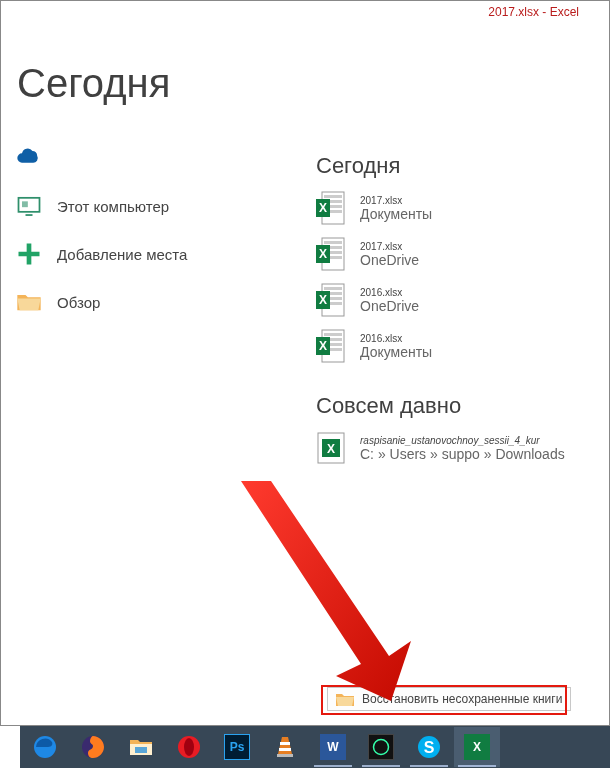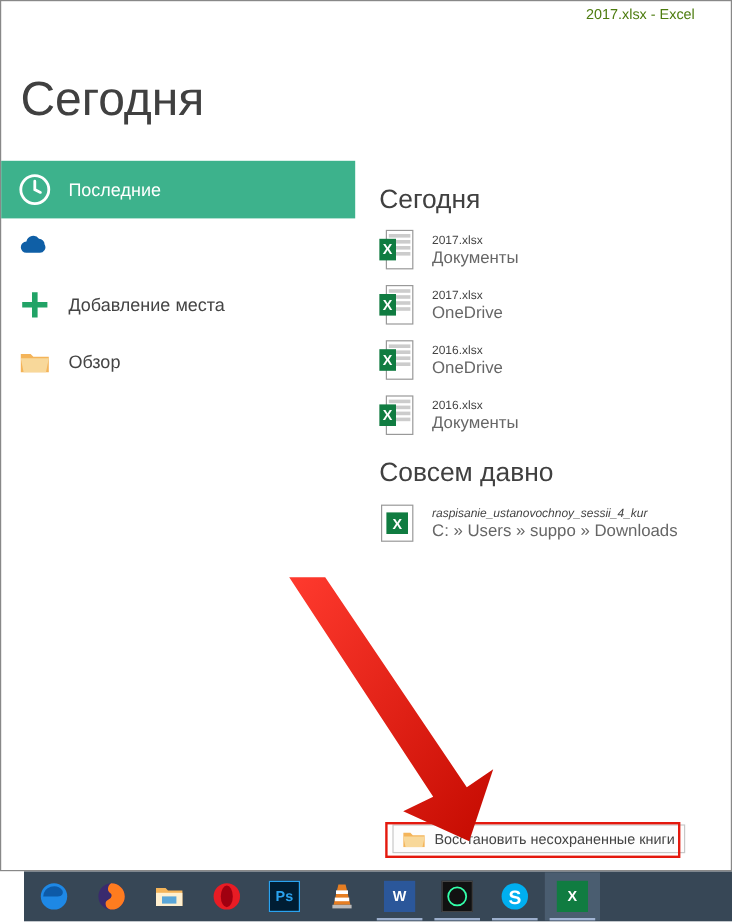--- a/index.html
+++ b/index.html
@@ -14,21 +14,21 @@
   .window {
     border: 1px solid #888;
     width: 610px;
     height: 726px;
     background: #fff;
     position: relative;
   }
   .titlebar {
     text-align: right;
     font-size: 12px;
-    color: #4d7c0f;
+    color: #b91c1c;
     padding: 4px 30px 0 0;
     height: 20px;
   }
   .page-title {
     font-size: 40px;
     font-weight: 300;
     color: #404040;
     padding: 40px 0 10px 16px;
   }
   .content {
@@ -163,38 +163,39 @@
 </head>
 <body>
 
 <div class="window">
   <div class="titlebar">2017.xlsx - Excel</div>
   <div class="page-title">Сегодня</div>
 
   <div class="content">
     <div class="sidebar">
 
-      <div class="side-item active">
-        <span class="side-icon">
-          <svg viewBox="0 0 24 24">
-              <circle cx="12" cy="12" r="10" fill="none" stroke="#fff" stroke-width="2"></circle>
-              <path d="M12 6v6l4 2" stroke="#fff" stroke-width="2" fill="none" stroke-linecap="round"></path>
-            </svg>
-        </span>
-        <span>Последние</span>
-      </div>
 
       <div class="side-item">
         <span class="side-icon">
           <svg viewBox="0 0 24 24">
               <path d="M6 16a4 4 0 010-8 5 5 0 019-2 4 4 0 014 4 4 4 0 01-4 6H6z" fill="#0f5fa6"></path>
             </svg>
         </span>
       </div>
 
+      <div class="side-item">
+        <span class="side-icon">
+          <svg viewBox="0 0 24 24">
+              <rect x="3" y="5" width="18" height="12" fill="none" stroke="#2f8f6b" stroke-width="1.5"></rect>
+              <rect x="9" y="19" width="6" height="1.5" fill="#2f8f6b"></rect>
+              <rect x="6" y="8" width="5" height="5" fill="#2f8f6b" opacity="0.6"></rect>
+            </svg>
+        </span>
+        <span>Этот компьютер</span>
+      </div>
 
       <div class="side-item">
         <span class="side-icon">
           <svg viewBox="0 0 24 24">
               <path d="M10 3h4v7h7v4h-7v7h-4v-7H3v-4h7z" fill="#21a366"></path>
             </svg>
         </span>
         <span>Добавление места</span>
       </div>
 
@@ -279,21 +280,21 @@
               <rect x="0" y="8" width="14" height="18" fill="#107c41"></rect>
               <text x="7" y="21" font-size="12" font-weight="bold" fill="#fff" text-anchor="middle">X</text>
             </svg>
         </span>
         <div class="file-text">
           <div class="fname">2016.xlsx</div>
           <div class="fpath">Документы</div>
         </div>
       </div>
 
-      <div class="group-heading" style="margin-top:12px;">Совсем давно</div>
+      <div class="group-heading" style="margin-top:24px;">Совсем давно</div>
 
       <div class="file-row">
         <span class="file-icon">
           <svg viewBox="0 0 30 34">
               <rect x="2" y="2" width="26" height="30" fill="#fff" stroke="#999"></rect>
               <rect x="6" y="8" width="18" height="18" fill="#107c41"></rect>
               <text x="15" y="22" font-size="12" font-weight="bold" fill="#fff" text-anchor="middle">X</text>
             </svg>
         </span>
         <div class="file-text" style="overflow:hidden;">

